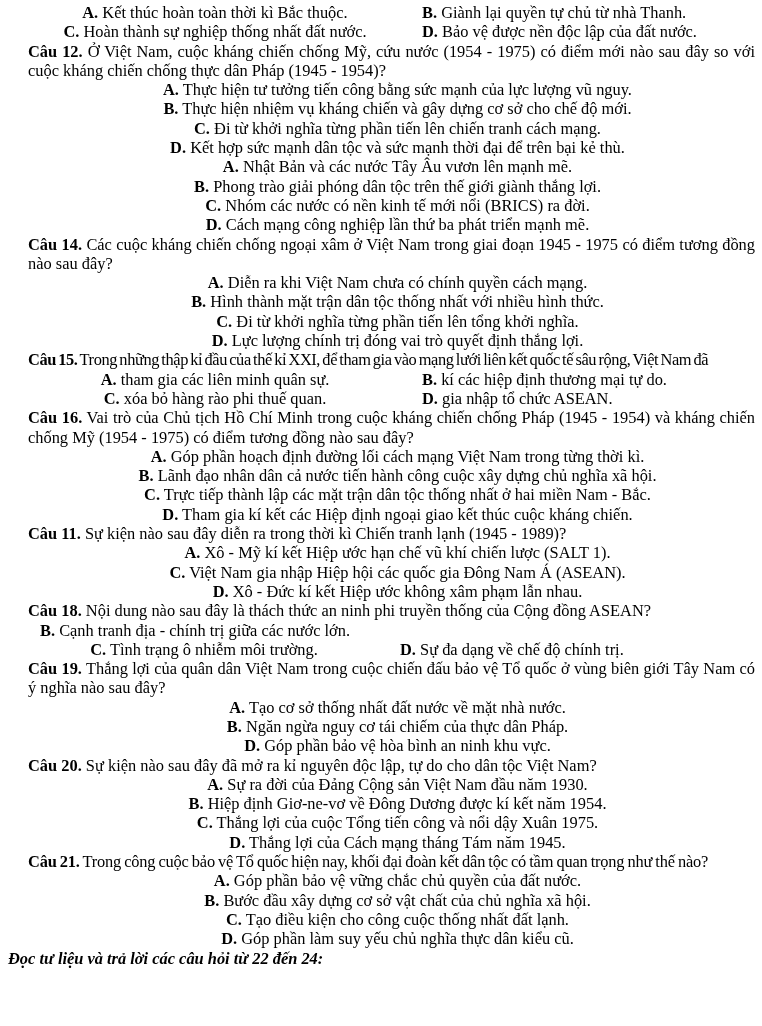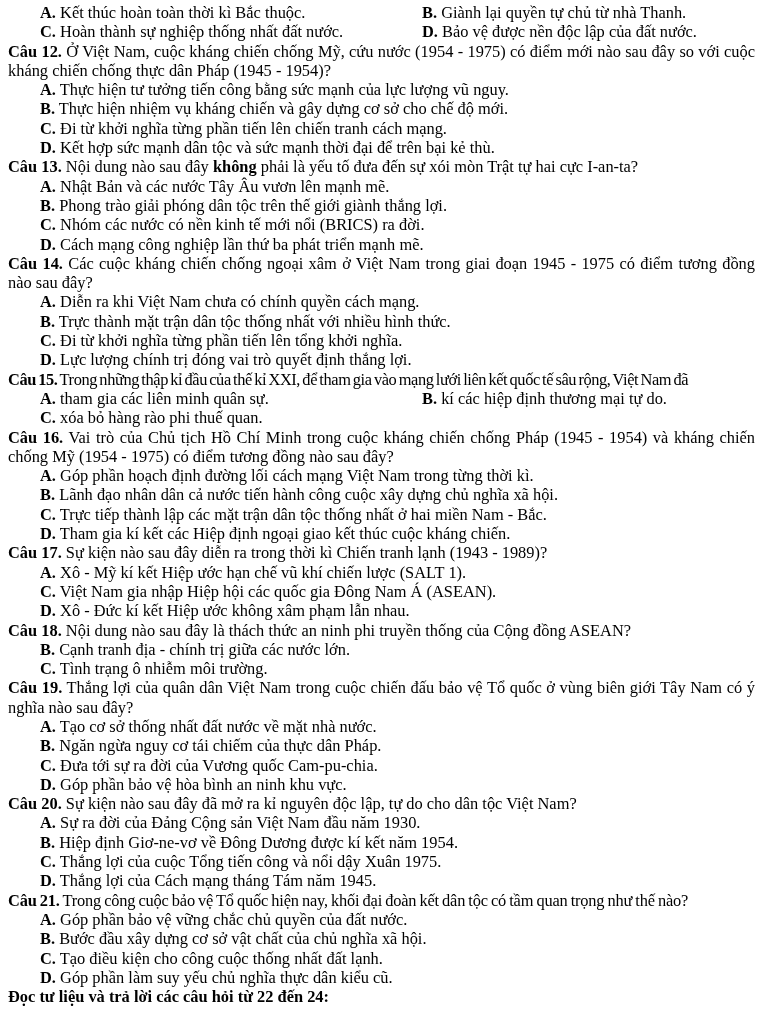--- a/index.html
+++ b/index.html
@@ -7,29 +7,29 @@
     width: 762px; height: 1026px;
     background: #ffffff; color: #000000;
     font-family: "Liberation Serif", "DejaVu Serif", serif;
     font-size: 16.4px;
     overflow: hidden;
     box-sizing: border-box;
     padding: 3px 7px 0 8px;
   }
   p { margin: 0; line-height: 19.3px; }
   b { font-weight: bold; }
-  .q { text-align: justify; }
-  .opt { padding-left: 32px; box-sizing: border-box; }
+  .q { text-align: justify; margin-left: 20px; }
+  .opt { padding-left: 32px; box-sizing: border-box; text-align: center; }
   .row { display: flex; }
   .row .opt { flex: 0 0 auto; }
   .c1 { width: 382px; }
   .c1n { width: 360px; }
   .tight { letter-spacing: -0.4px; word-spacing: -1.4px; white-space: nowrap; text-align: left; }
   .tight2 { letter-spacing: -0.2px; word-spacing: -0.7px; white-space: nowrap; text-align: left; }
-  .footer { font-weight: bold; }
+  .footer { font-weight: bold; font-style: italic; }
 </style>
 </head>
 <body>
 
 <div>
 
   <section>
     <div class="row">
       <p class="opt c1"><b>A.</b> <span>Kết thúc hoàn toàn thời kì Bắc thuộc.</span></p>
       <p class="opt"><b>B.</b> <span>Giành lại quyền tự chủ từ nhà Thanh.</span></p>
@@ -42,76 +42,76 @@
 
   <section>
     <p class="q"><b>Câu 12.</b> <span>Ở Việt Nam, cuộc kháng chiến chống Mỹ, cứu nước (1954 - 1975) có điểm mới nào sau đây so với cuộc kháng chiến chống thực dân Pháp (1945 - 1954)?</span></p>
     <p class="opt"><b>A.</b> <span>Thực hiện tư tưởng tiến công bằng sức mạnh của lực lượng vũ nguy.</span></p>
     <p class="opt"><b>B.</b> <span>Thực hiện nhiệm vụ kháng chiến và gây dựng cơ sở cho chế độ mới.</span></p>
     <p class="opt"><b>C.</b> <span>Đi từ khởi nghĩa từng phần tiến lên chiến tranh cách mạng.</span></p>
     <p class="opt"><b>D.</b> <span>Kết hợp sức mạnh dân tộc và sức mạnh thời đại để trên bại kẻ thù.</span></p>
   </section>
 
   <section>
-    <p class="q"><b>Câu 13.</b> <span>Nội dung nào sau đây</span> <b>không</b> <span>phải là yếu tố đưa đến sự xói mòn Trật tự hai cực I-an-ta?</span></p>
     <p class="opt"><b>A.</b> <span>Nhật Bản và các nước Tây Âu vươn lên mạnh mẽ.</span></p>
     <p class="opt"><b>B.</b> <span>Phong trào giải phóng dân tộc trên thế giới giành thắng lợi.</span></p>
     <p class="opt"><b>C.</b> <span>Nhóm các nước có nền kinh tế mới nổi (BRICS) ra đời.</span></p>
     <p class="opt"><b>D.</b> <span>Cách mạng công nghiệp lần thứ ba phát triển mạnh mẽ.</span></p>
   </section>
 
   <section>
     <p class="q"><b>Câu 14.</b> <span>Các cuộc kháng chiến chống ngoại xâm ở Việt Nam trong giai đoạn 1945 - 1975 có điểm tương đồng nào sau đây?</span></p>
     <p class="opt"><b>A.</b> <span>Diễn ra khi Việt Nam chưa có chính quyền cách mạng.</span></p>
-    <p class="opt"><b>B.</b> <span>Trực thành mặt trận dân tộc thống nhất với nhiều hình thức.</span></p>
+    <p class="opt"><b>B.</b> <span>Hình thành mặt trận dân tộc thống nhất với nhiều hình thức.</span></p>
     <p class="opt"><b>C.</b> <span>Đi từ khởi nghĩa từng phần tiến lên tổng khởi nghĩa.</span></p>
     <p class="opt"><b>D.</b> <span>Lực lượng chính trị đóng vai trò quyết định thắng lợi.</span></p>
   </section>
 
   <section>
     <p class="q tight"><b>Câu 15.</b> <span>Trong những thập kỉ đầu của thế kỉ XXI, để tham gia vào mạng lưới liên kết quốc tế sâu rộng, Việt Nam đã</span></p>
     <div class="row">
       <p class="opt c1"><b>A.</b> <span>tham gia các liên minh quân sự.</span></p>
       <p class="opt"><b>B.</b> <span>kí các hiệp định thương mại tự do.</span></p>
     </div>
     <div class="row">
       <p class="opt c1"><b>C.</b> <span>xóa bỏ hàng rào phi thuế quan.</span></p>
+      <p class="opt"><b>D.</b> <span>gia nhập tổ chức ASEAN.</span></p>
     </div>
   </section>
 
   <section>
     <p class="q"><b>Câu 16.</b> <span>Vai trò của Chủ tịch Hồ Chí Minh trong cuộc kháng chiến chống Pháp (1945 - 1954) và kháng chiến chống Mỹ (1954 - 1975) có điểm tương đồng nào sau đây?</span></p>
     <p class="opt"><b>A.</b> <span>Góp phần hoạch định đường lối cách mạng Việt Nam trong từng thời kì.</span></p>
     <p class="opt"><b>B.</b> <span>Lãnh đạo nhân dân cả nước tiến hành công cuộc xây dựng chủ nghĩa xã hội.</span></p>
     <p class="opt"><b>C.</b> <span>Trực tiếp thành lập các mặt trận dân tộc thống nhất ở hai miền Nam - Bắc.</span></p>
     <p class="opt"><b>D.</b> <span>Tham gia kí kết các Hiệp định ngoại giao kết thúc cuộc kháng chiến.</span></p>
   </section>
 
   <section>
-    <p class="q"><b>Câu 17.</b> <span>Sự kiện nào sau đây diễn ra trong thời kì Chiến tranh lạnh (1943 - 1989)?</span></p>
+    <p class="q"><b>Câu 11.</b> <span>Sự kiện nào sau đây diễn ra trong thời kì Chiến tranh lạnh (1945 - 1989)?</span></p>
     <p class="opt"><b>A.</b> <span>Xô - Mỹ kí kết Hiệp ước hạn chế vũ khí chiến lược (SALT 1).</span></p>
     <p class="opt"><b>C.</b> <span>Việt Nam gia nhập Hiệp hội các quốc gia Đông Nam Á (ASEAN).</span></p>
     <p class="opt"><b>D.</b> <span>Xô - Đức kí kết Hiệp ước không xâm phạm lẫn nhau.</span></p>
   </section>
 
   <section>
     <p class="q"><b>Câu 18.</b> <span>Nội dung nào sau đây là thách thức an ninh phi truyền thống của Cộng đồng ASEAN?</span></p>
     <div class="row">
       <p class="opt"><b>B.</b> <span>Cạnh tranh địa - chính trị giữa các nước lớn.</span></p>
     </div>
     <div class="row">
       <p class="opt c1 c1n"><b>C.</b> <span>Tình trạng ô nhiễm môi trường.</span></p>
+      <p class="opt"><b>D.</b> <span>Sự đa dạng về chế độ chính trị.</span></p>
     </div>
   </section>
 
   <section>
     <p class="q"><b>Câu 19.</b> <span>Thắng lợi của quân dân Việt Nam trong cuộc chiến đấu bảo vệ Tổ quốc ở vùng biên giới Tây Nam có ý nghĩa nào sau đây?</span></p>
     <p class="opt"><b>A.</b> <span>Tạo cơ sở thống nhất đất nước về mặt nhà nước.</span></p>
     <p class="opt"><b>B.</b> <span>Ngăn ngừa nguy cơ tái chiếm của thực dân Pháp.</span></p>
-    <p class="opt"><b>C.</b> <span>Đưa tới sự ra đời của Vương quốc Cam-pu-chia.</span></p>
     <p class="opt"><b>D.</b> <span>Góp phần bảo vệ hòa bình an ninh khu vực.</span></p>
   </section>
 
   <section>
     <p class="q"><b>Câu 20.</b> <span>Sự kiện nào sau đây đã mở ra kỉ nguyên độc lập, tự do cho dân tộc Việt Nam?</span></p>
     <p class="opt"><b>A.</b> <span>Sự ra đời của Đảng Cộng sản Việt Nam đầu năm 1930.</span></p>
     <p class="opt"><b>B.</b> <span>Hiệp định Giơ-ne-vơ về Đông Dương được kí kết năm 1954.</span></p>
     <p class="opt"><b>C.</b> <span>Thắng lợi của cuộc Tổng tiến công và nổi dậy Xuân 1975.</span></p>
     <p class="opt"><b>D.</b> <span>Thắng lợi của Cách mạng tháng Tám năm 1945.</span></p>
   </section>

